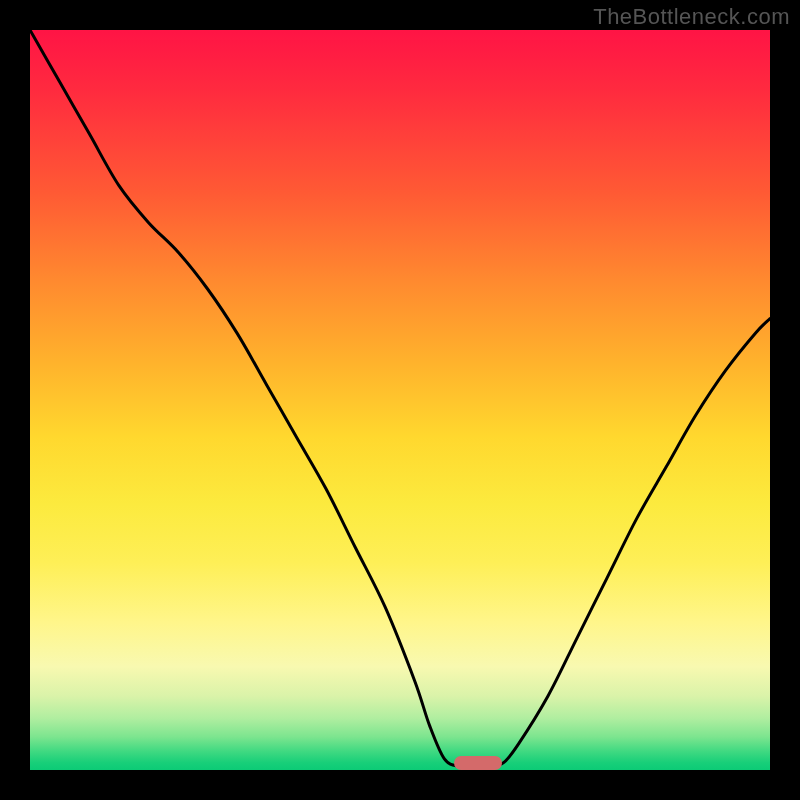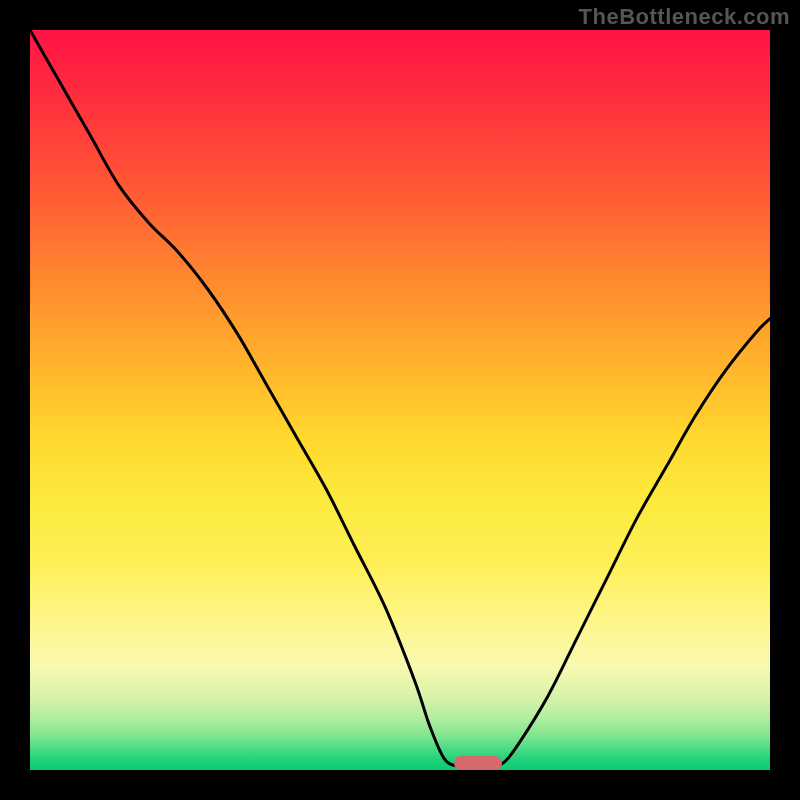--- a/index.html
+++ b/index.html
@@ -16,21 +16,21 @@
     width: 800px;
     height: 800px;
     background: #000;
   }
   .watermark {
     position: absolute;
     top: 4px;
     right: 10px;
     color: #555;
     font-size: 22px;
-    font-weight: 700;
+    font-weight: 400;
     letter-spacing: 0.5px;
     z-index: 30;
     user-select: none;
   }
   .plot-area {
     position: absolute;
     left: 30px;
     top: 30px;
     width: 740px;
     height: 740px;

